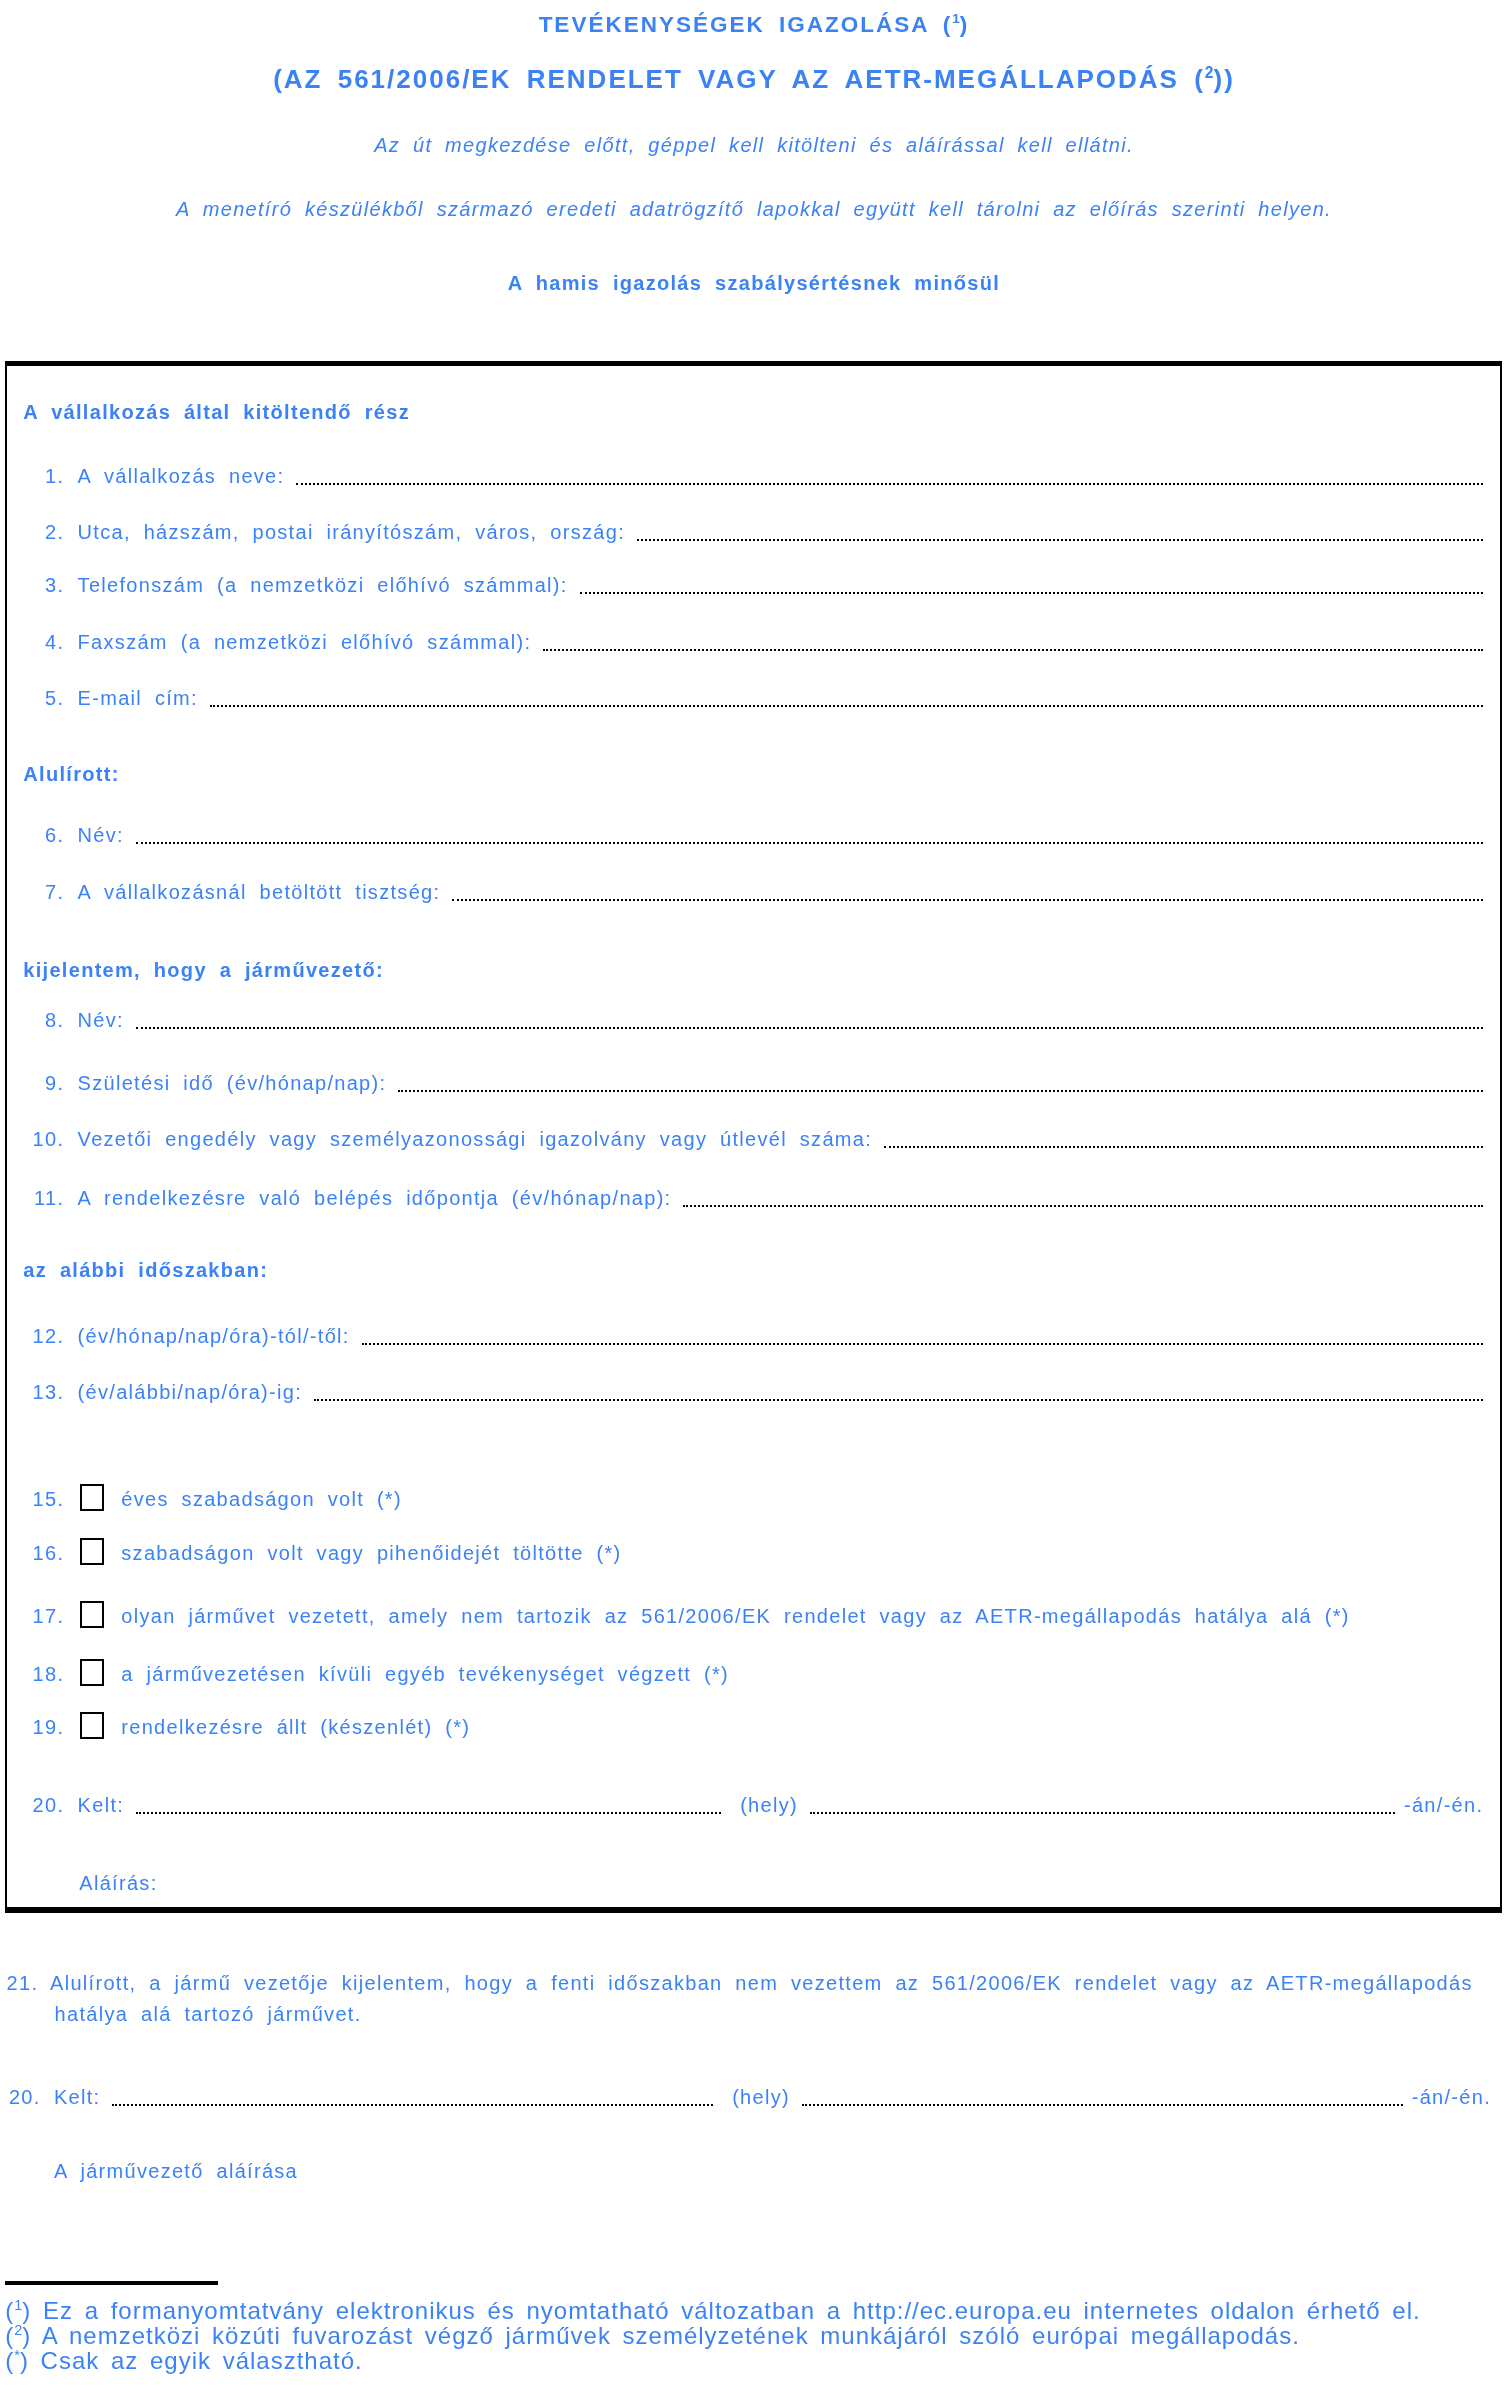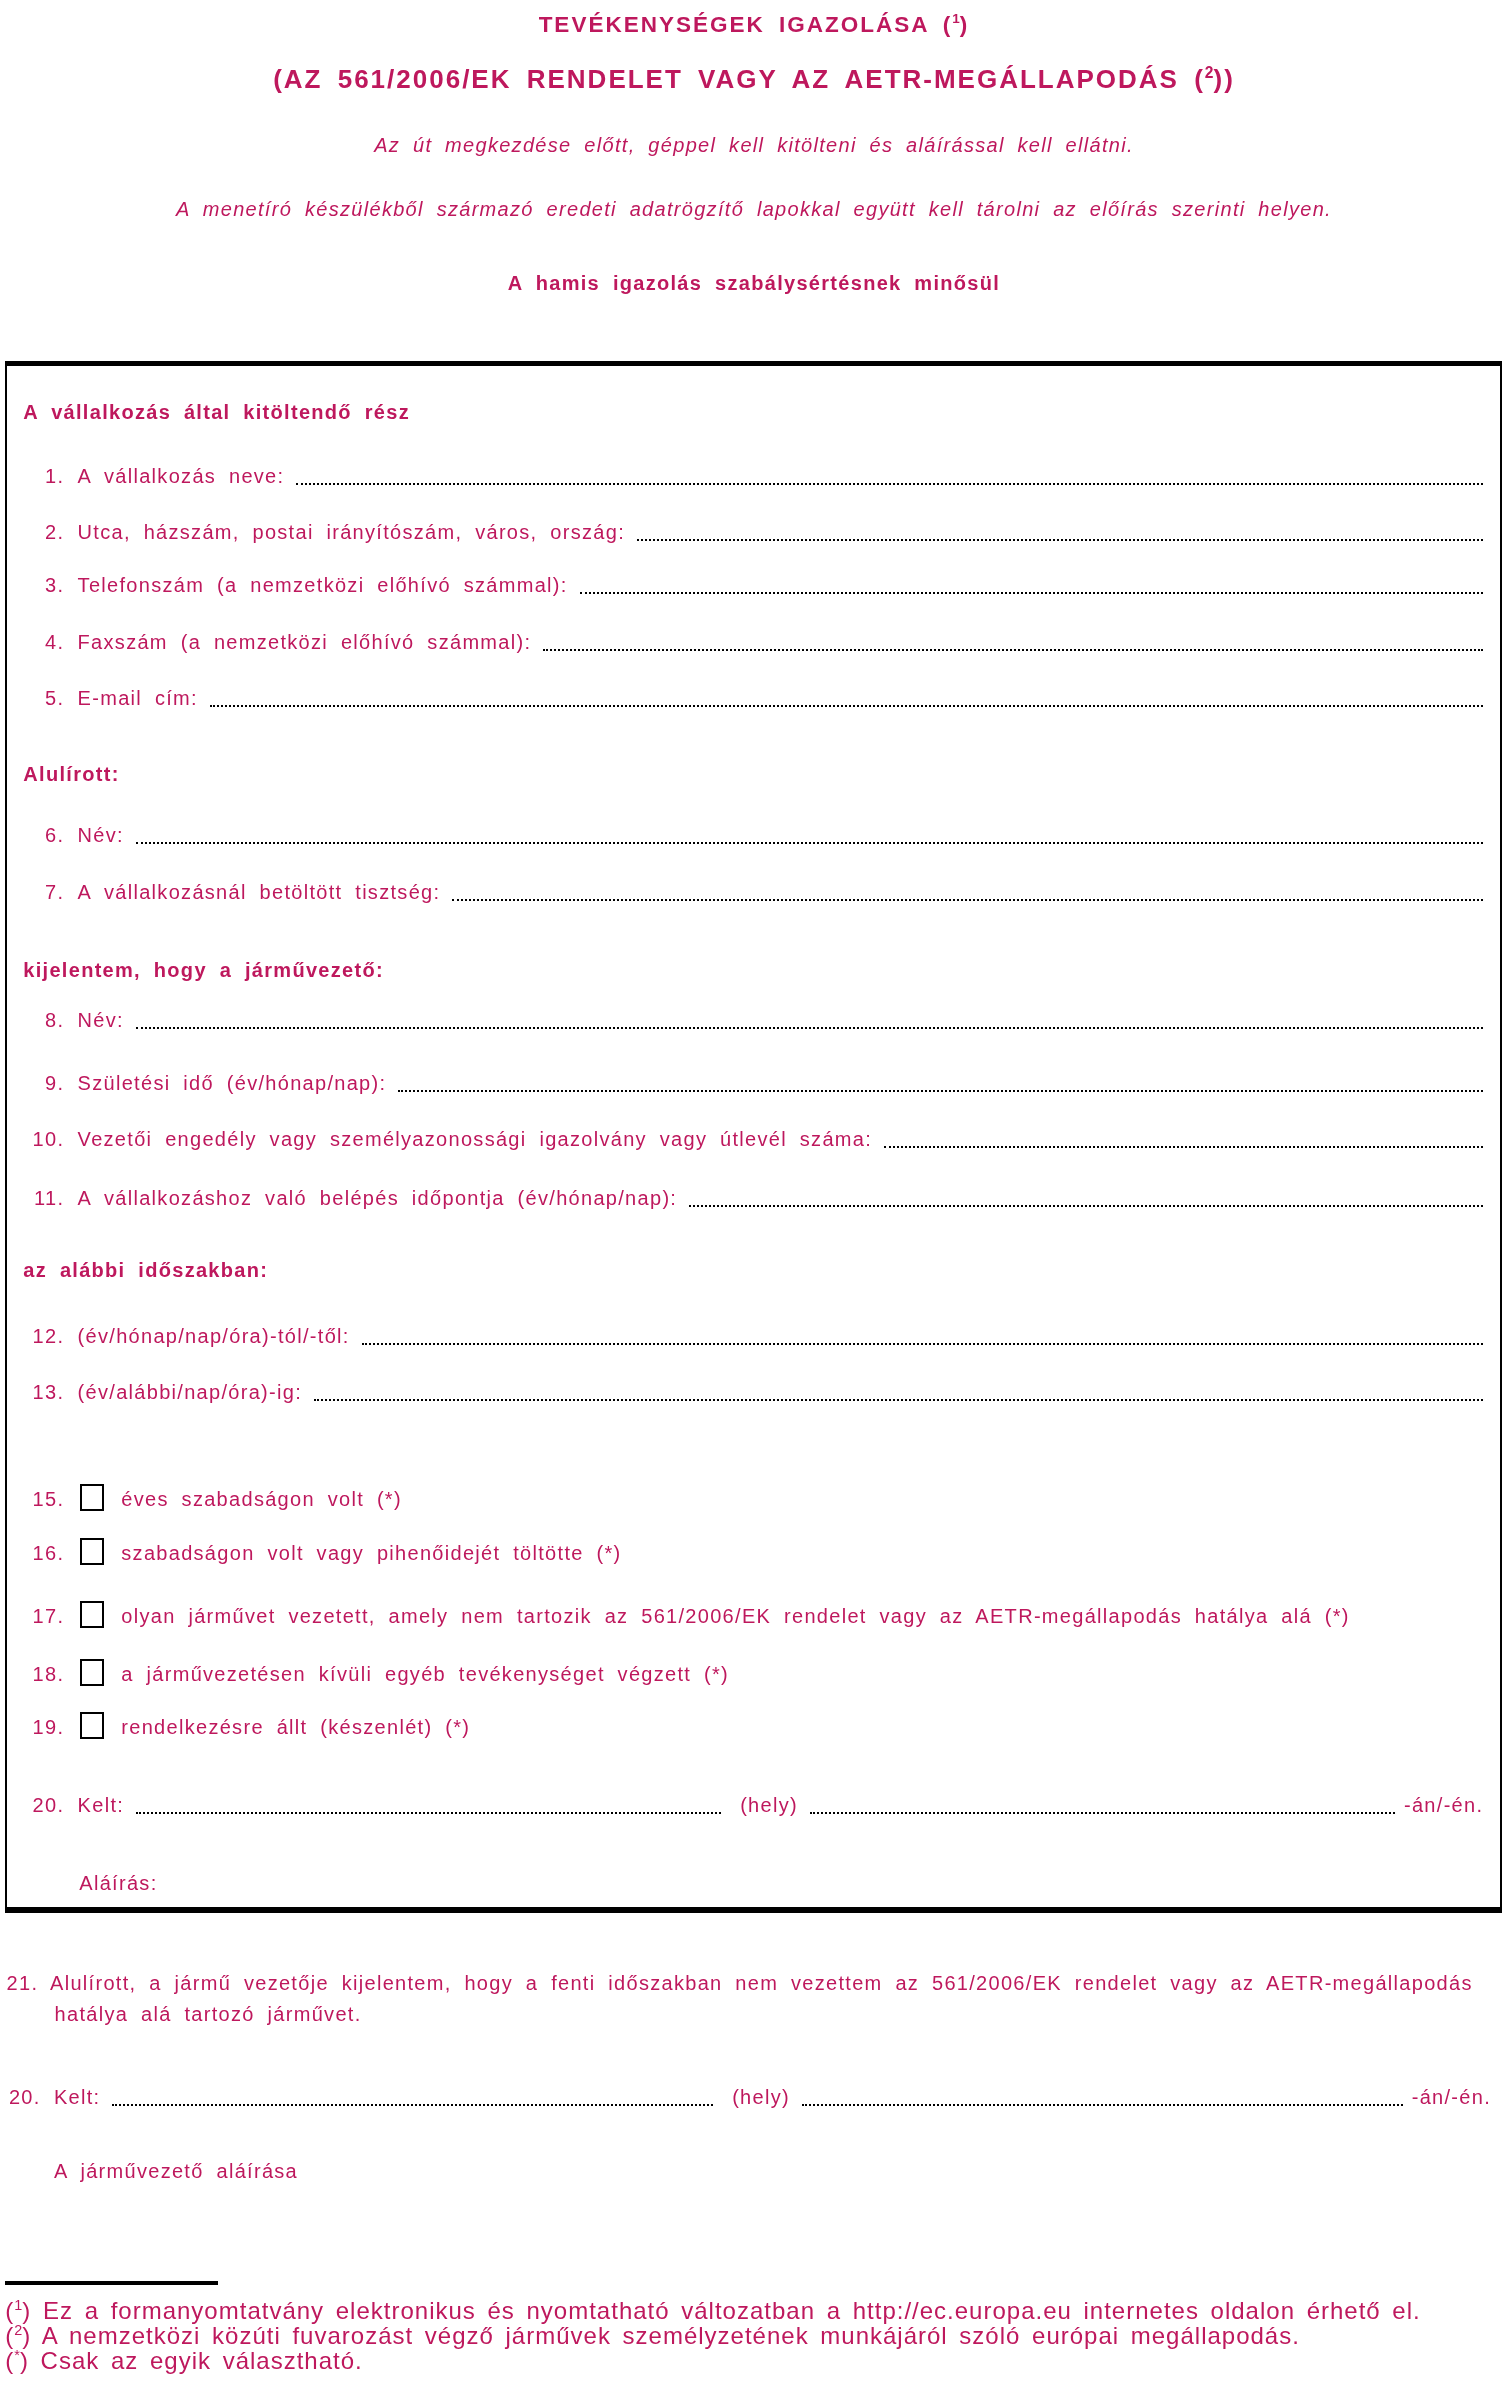--- a/index.html
+++ b/index.html
@@ -1,17 +1,17 @@
 <!DOCTYPE html>
 <html style="font-size:10.6px"><head>
 <meta charset="utf-8">
 <style>
   html,body{margin:0;padding:0;background:#fff;}
   .page{position:relative;width:1508px;height:2401px;background:#ffffff;
-        font-family:"Liberation Sans",sans-serif;color:#be185d;
+        font-family:"Liberation Sans",sans-serif;color:#3b82f6;
         font-size:20px;letter-spacing:1.3px;word-spacing:6px;overflow:hidden;}
   .abs{position:absolute;}
   .center{left:0;width:100%;text-align:center;}
   .b{font-weight:bold;}
   .i{font-style:italic;}
   .title-line{font-size:22.5px;letter-spacing:2px;}
   .sub-line{font-size:26px;letter-spacing:2px;}
   sup{font-size:0.6em;vertical-align:super;letter-spacing:0;}
   .box{position:absolute;left:5.3px;top:361px;width:1497px;height:1552px;
        border-top:5.3px solid #000;border-bottom:6px solid #000;
@@ -115,21 +115,21 @@
     </div>
 
     <div class="row" style="top:761px;">
       <span class="num">10.</span>
       <span class="lbl">Vezetői engedély vagy személyazonossági igazolvány vagy útlevél száma:</span>
       <span class="dots"></span>
     </div>
 
     <div class="row" style="top:820px;">
       <span class="num">11.</span>
-      <span class="lbl">A vállalkozáshoz való belépés időpontja (év/hónap/nap):</span>
+      <span class="lbl">A rendelkezésre való belépés időpontja (év/hónap/nap):</span>
       <span class="dots"></span>
     </div>
 
     <div class="row b" style="top:892px;">
       <span>az alábbi időszakban:</span>
     </div>
 
     <div class="row" style="top:958px;">
       <span class="num">12.</span>
       <span class="lbl">(év/hónap/nap/óra)-tól/-től:</span>

